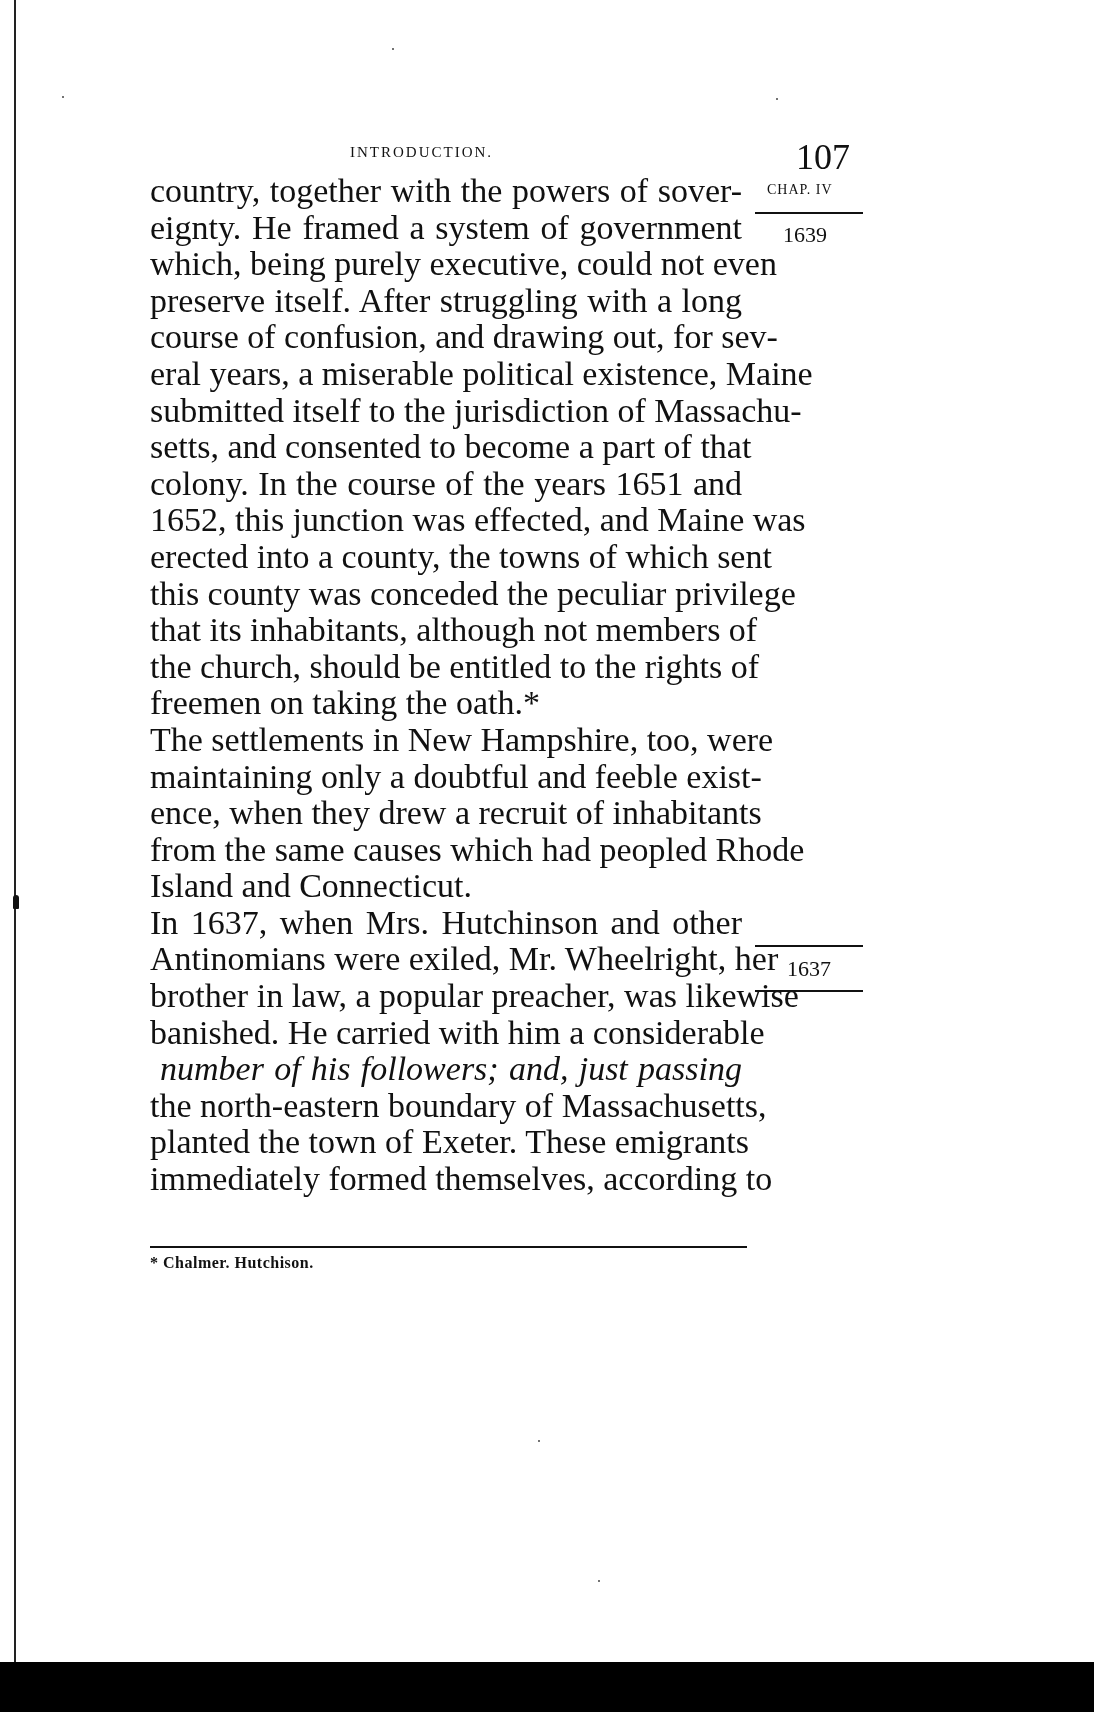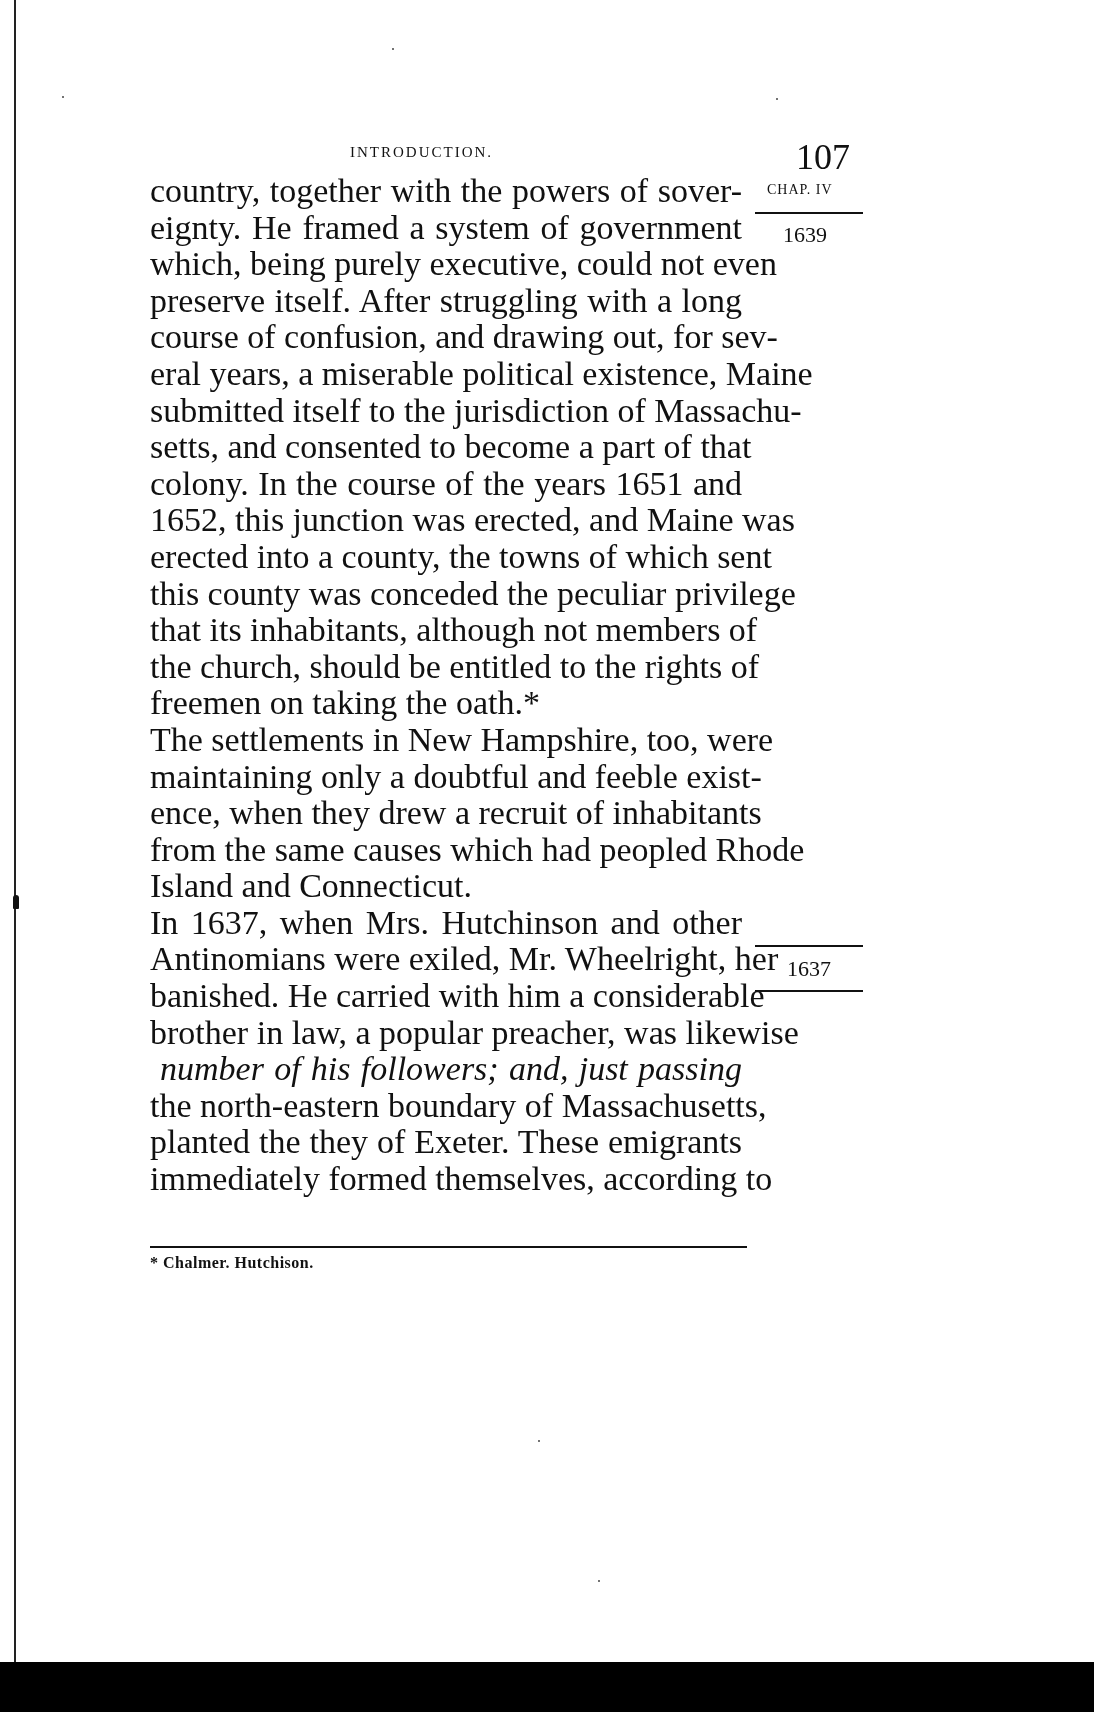--- a/index.html
+++ b/index.html
@@ -54,42 +54,42 @@
   <div>
     <span class="line">country, together with the powers of sover-</span>
     <span class="line">eignty. He framed a system of government</span>
     <span class="line">which, being purely executive, could not even</span>
     <span class="line">preserve itself. After struggling with a long</span>
     <span class="line">course of confusion, and drawing out, for sev-</span>
     <span class="line">eral years, a miserable political existence, Maine</span>
     <span class="line">submitted itself to the jurisdiction of Massachu-</span>
     <span class="line">setts, and consented to become a part of that</span>
     <span class="line">colony. In the course of the years 1651 and</span>
-    <span class="line">1652, this junction was erected, and Maine was</span>
+    <span class="line">1652, this junction was effected, and Maine was</span>
     <span class="line">erected into a county, the towns of which sent</span>
     <span class="line">this county was conceded the peculiar privilege</span>
     <span class="line">that its inhabitants, although not members of</span>
     <span class="line">the church, should be entitled to the rights of</span>
     <span class="line last">freemen on taking the oath.*</span>
   </div>
   <div>
     <span class="line indent-line">The settlements in New Hampshire, too, were</span>
     <span class="line">maintaining only a doubtful and feeble exist-</span>
     <span class="line">ence, when they drew a recruit of inhabitants</span>
     <span class="line">from the same causes which had peopled Rhode</span>
     <span class="line last">Island and Connecticut.</span>
   </div>
   <div>
     <span class="line indent-line">In 1637, when Mrs. Hutchinson and other</span>
     <span class="line">Antinomians were exiled, Mr. Wheelright, her</span>
+    <span class="line">brother in law, a popular preacher, was likewise</span>
     <span class="line">banished. He carried with him a considerable</span>
-    <span class="line">brother in law, a popular preacher, was likewise</span>
     <span class="line it">number of his followers; and, just passing</span>
     <span class="line">the north-eastern boundary of Massachusetts,</span>
-    <span class="line">planted the they of Exeter. These emigrants</span>
+    <span class="line">planted the town of Exeter. These emigrants</span>
     <span class="line">immediately formed themselves, according to</span>
   </div>
 </div>
 
 <div class="margin-notes">
   <span class="margin-chap">CHAP. IV</span>
   <div class="margin-rule" style="left:0;top:42px;width:108px"></div>
   <span class="margin-year" style="left:28px;top:52px">1639</span>
   <div class="margin-rule" style="left:0;top:775px;width:108px"></div>
   <span class="margin-year" style="left:32px;top:786px">1637</span>

